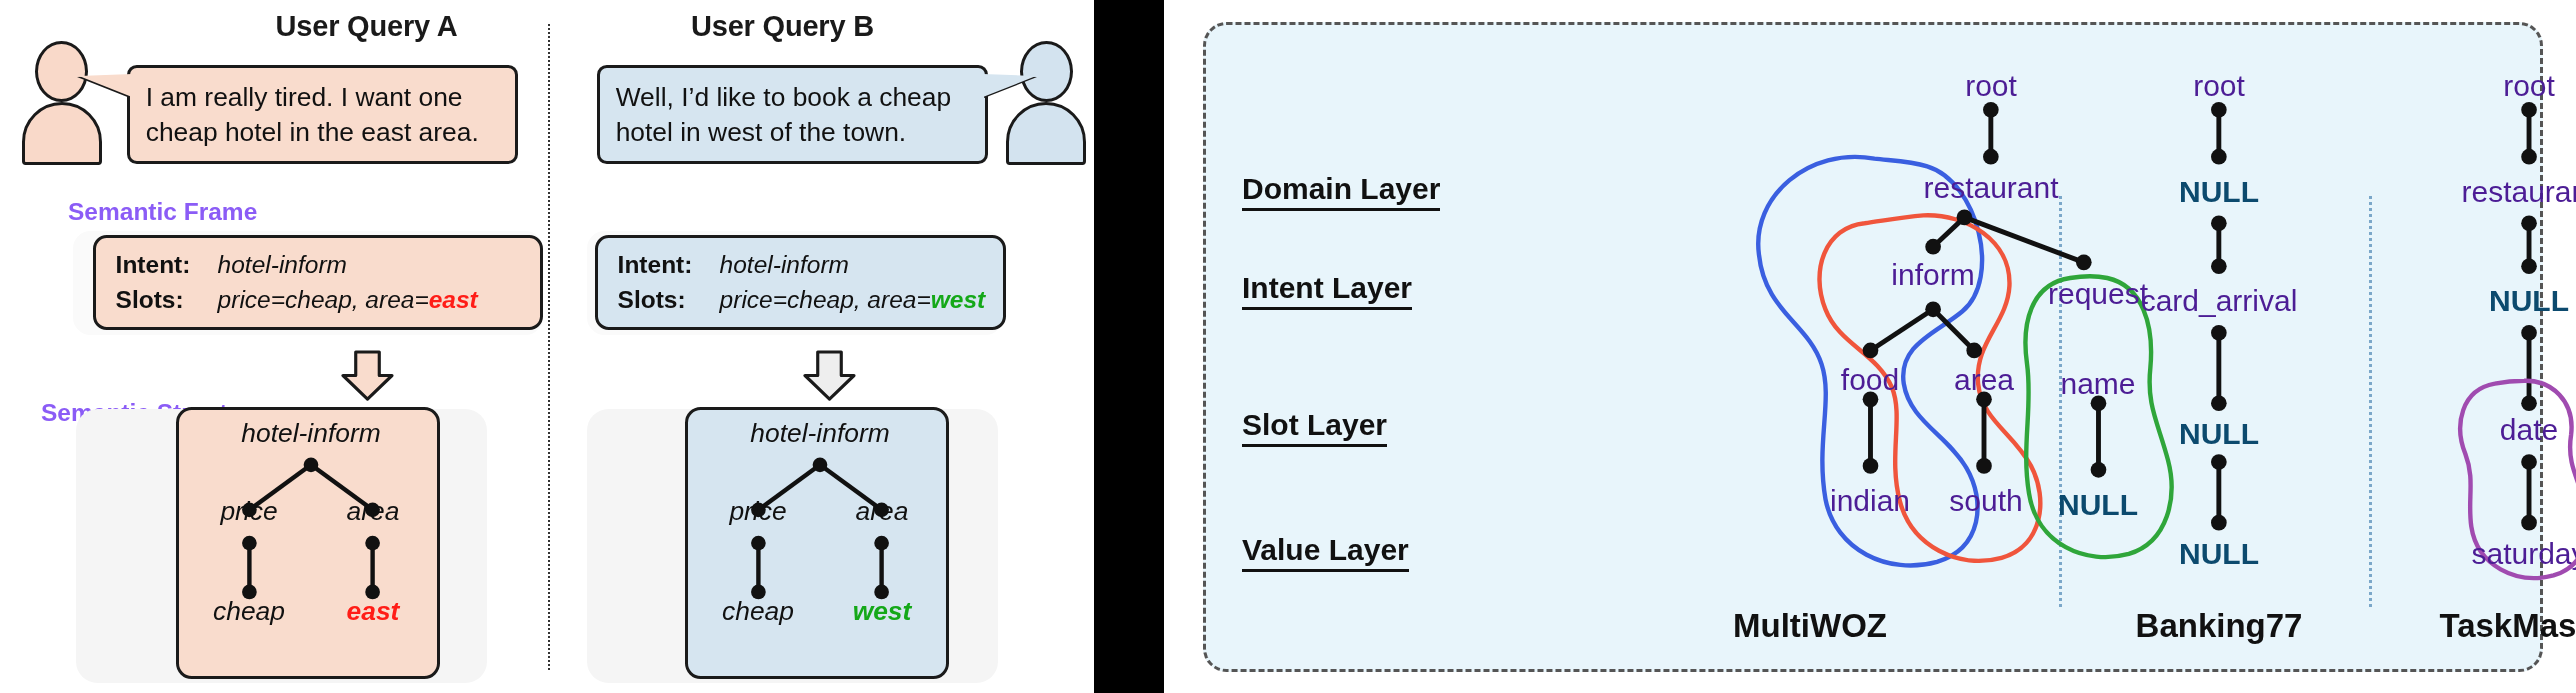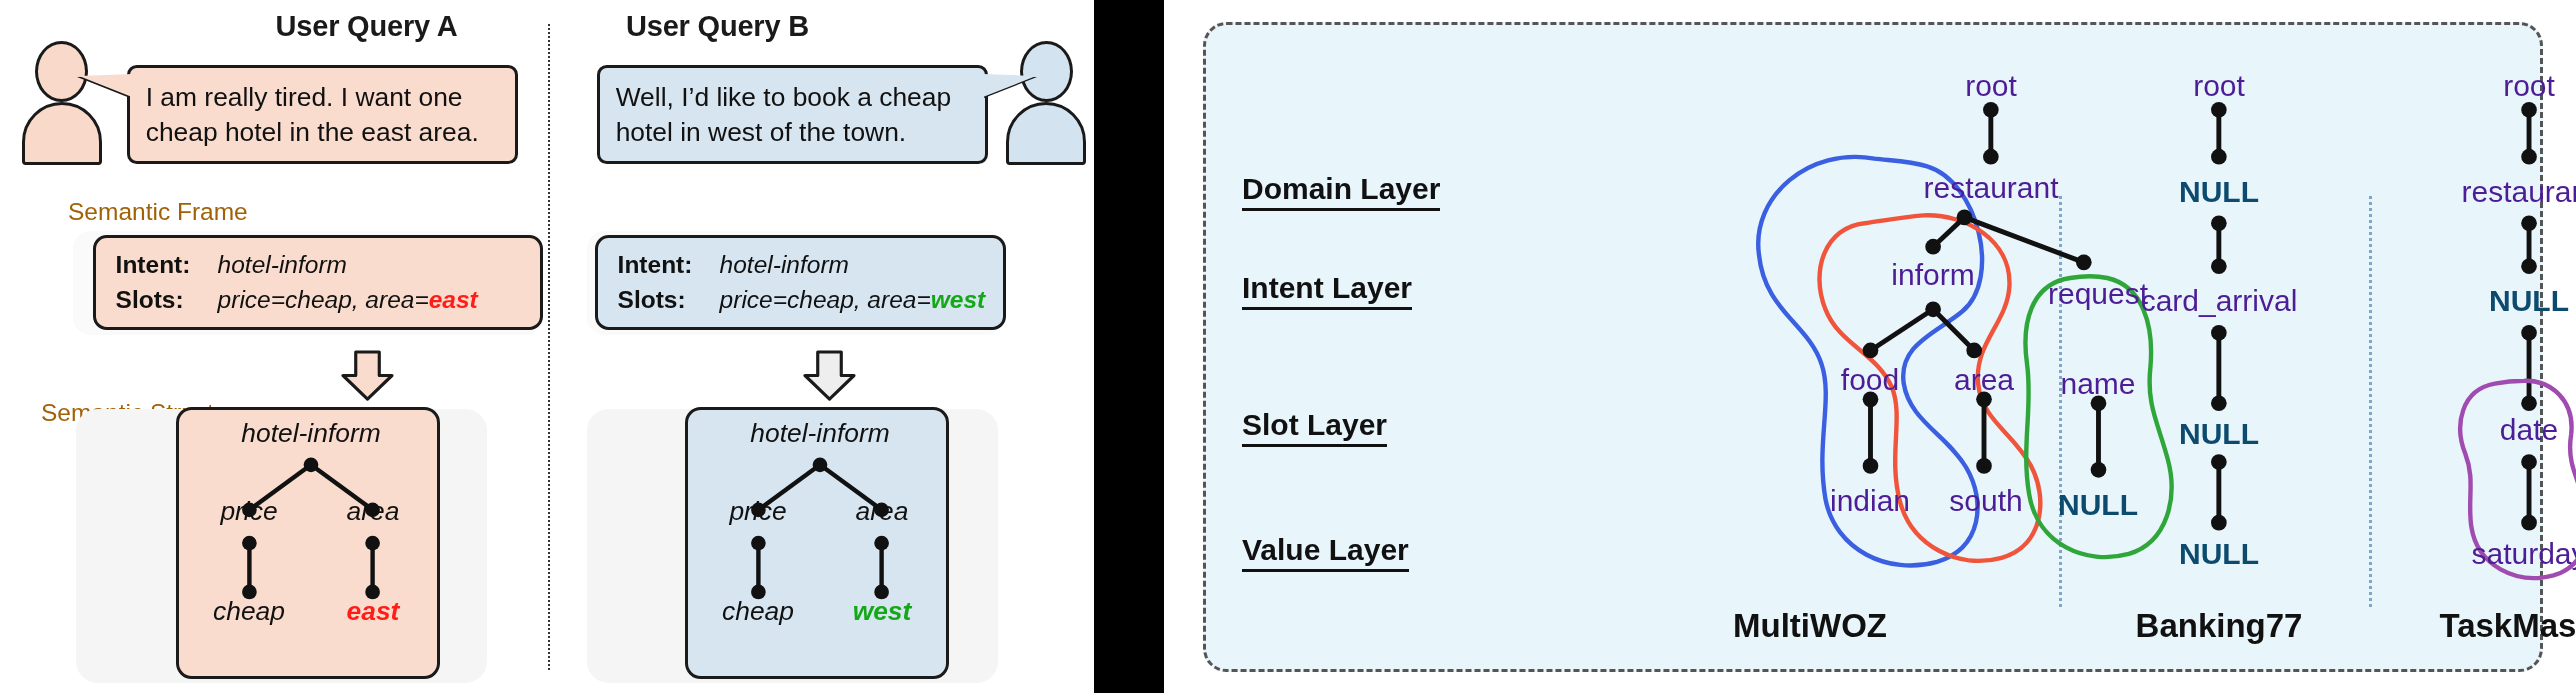--- a/index.html
+++ b/index.html
@@ -13,21 +13,21 @@
   .figure { position:absolute; inset:0; }
 
   
   #left-panel { position:absolute; left:0; top:0; width:944px; height:694px; background:#fff; }
 
   .col-title {
     position:absolute; font-weight:bold; font-size:29px; color:#1a1a1a;
     letter-spacing:-0.2px;
   }
   #title-a { left:210px; top:9.8px; width:313px; text-align:center; }
-  #title-b { left:626px; top:9.8px; width:313px; text-align:left; }
+  #title-b { left:626px; top:9.8px; width:313px; text-align:center; }
 
   .divider-vert {
     position:absolute; left:548px; top:23.5px; width:0; height:646px;
     border-left:2.9px dotted #333;
   }
 
   
   .person { position:absolute; }
   .person .head {
     position:absolute; left:13.7px; top:0; width:53px; height:61px;
@@ -60,21 +60,21 @@
   }
   #bubble-b .tail {
     right:-51px; top:5.9px;
     border-top:2.9px solid transparent;
     border-bottom:21.5px solid transparent;
     border-left:53px solid #d6e5f0;
     filter: drop-shadow(1.5px 1.2px 0 #1a1a1a);
   }
 
   .section-label {
-    position:absolute; font-weight:normal; font-size:24.5px; color:#a16207;
+    position:absolute; font-weight:bold; font-size:24.5px; color:#8b5cf6;
   }
   #label-semantic-frame { left:68px; top:198px; }
   #label-semantic-structure { left:41px; top:399px; }
 
   .frame-holder {
     position:absolute; border-radius:17.6px; background:#fafafa;
   }
   #frame-holder-a { left:73px; top:231px; width:470px; height:104px; }
   #frame-holder-b { left:587px; top:231px; width:416px; height:104px; }
 

